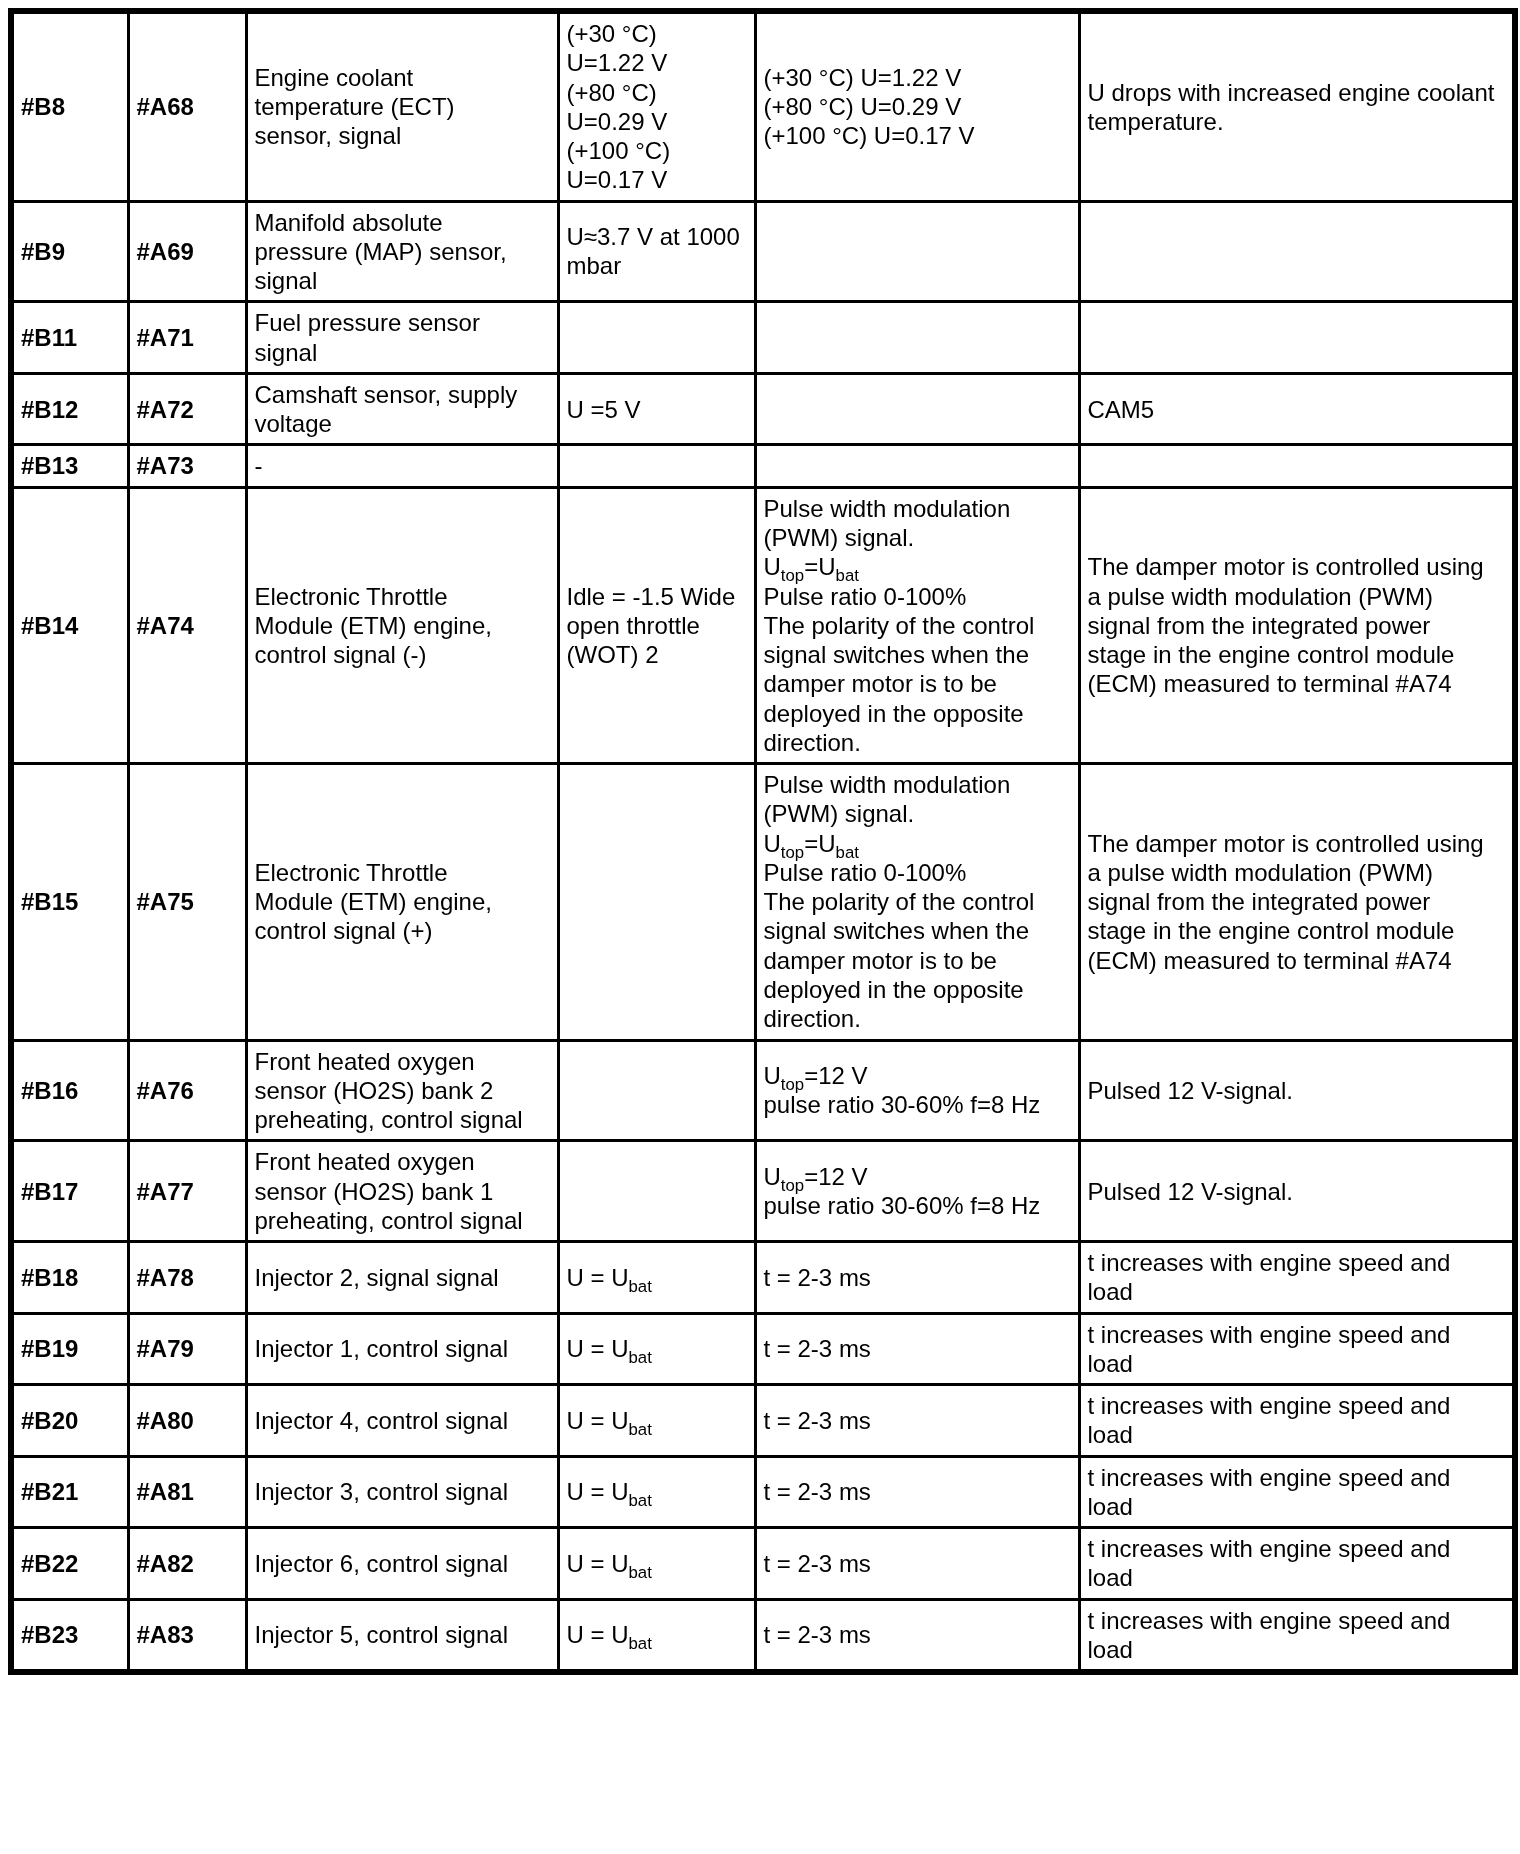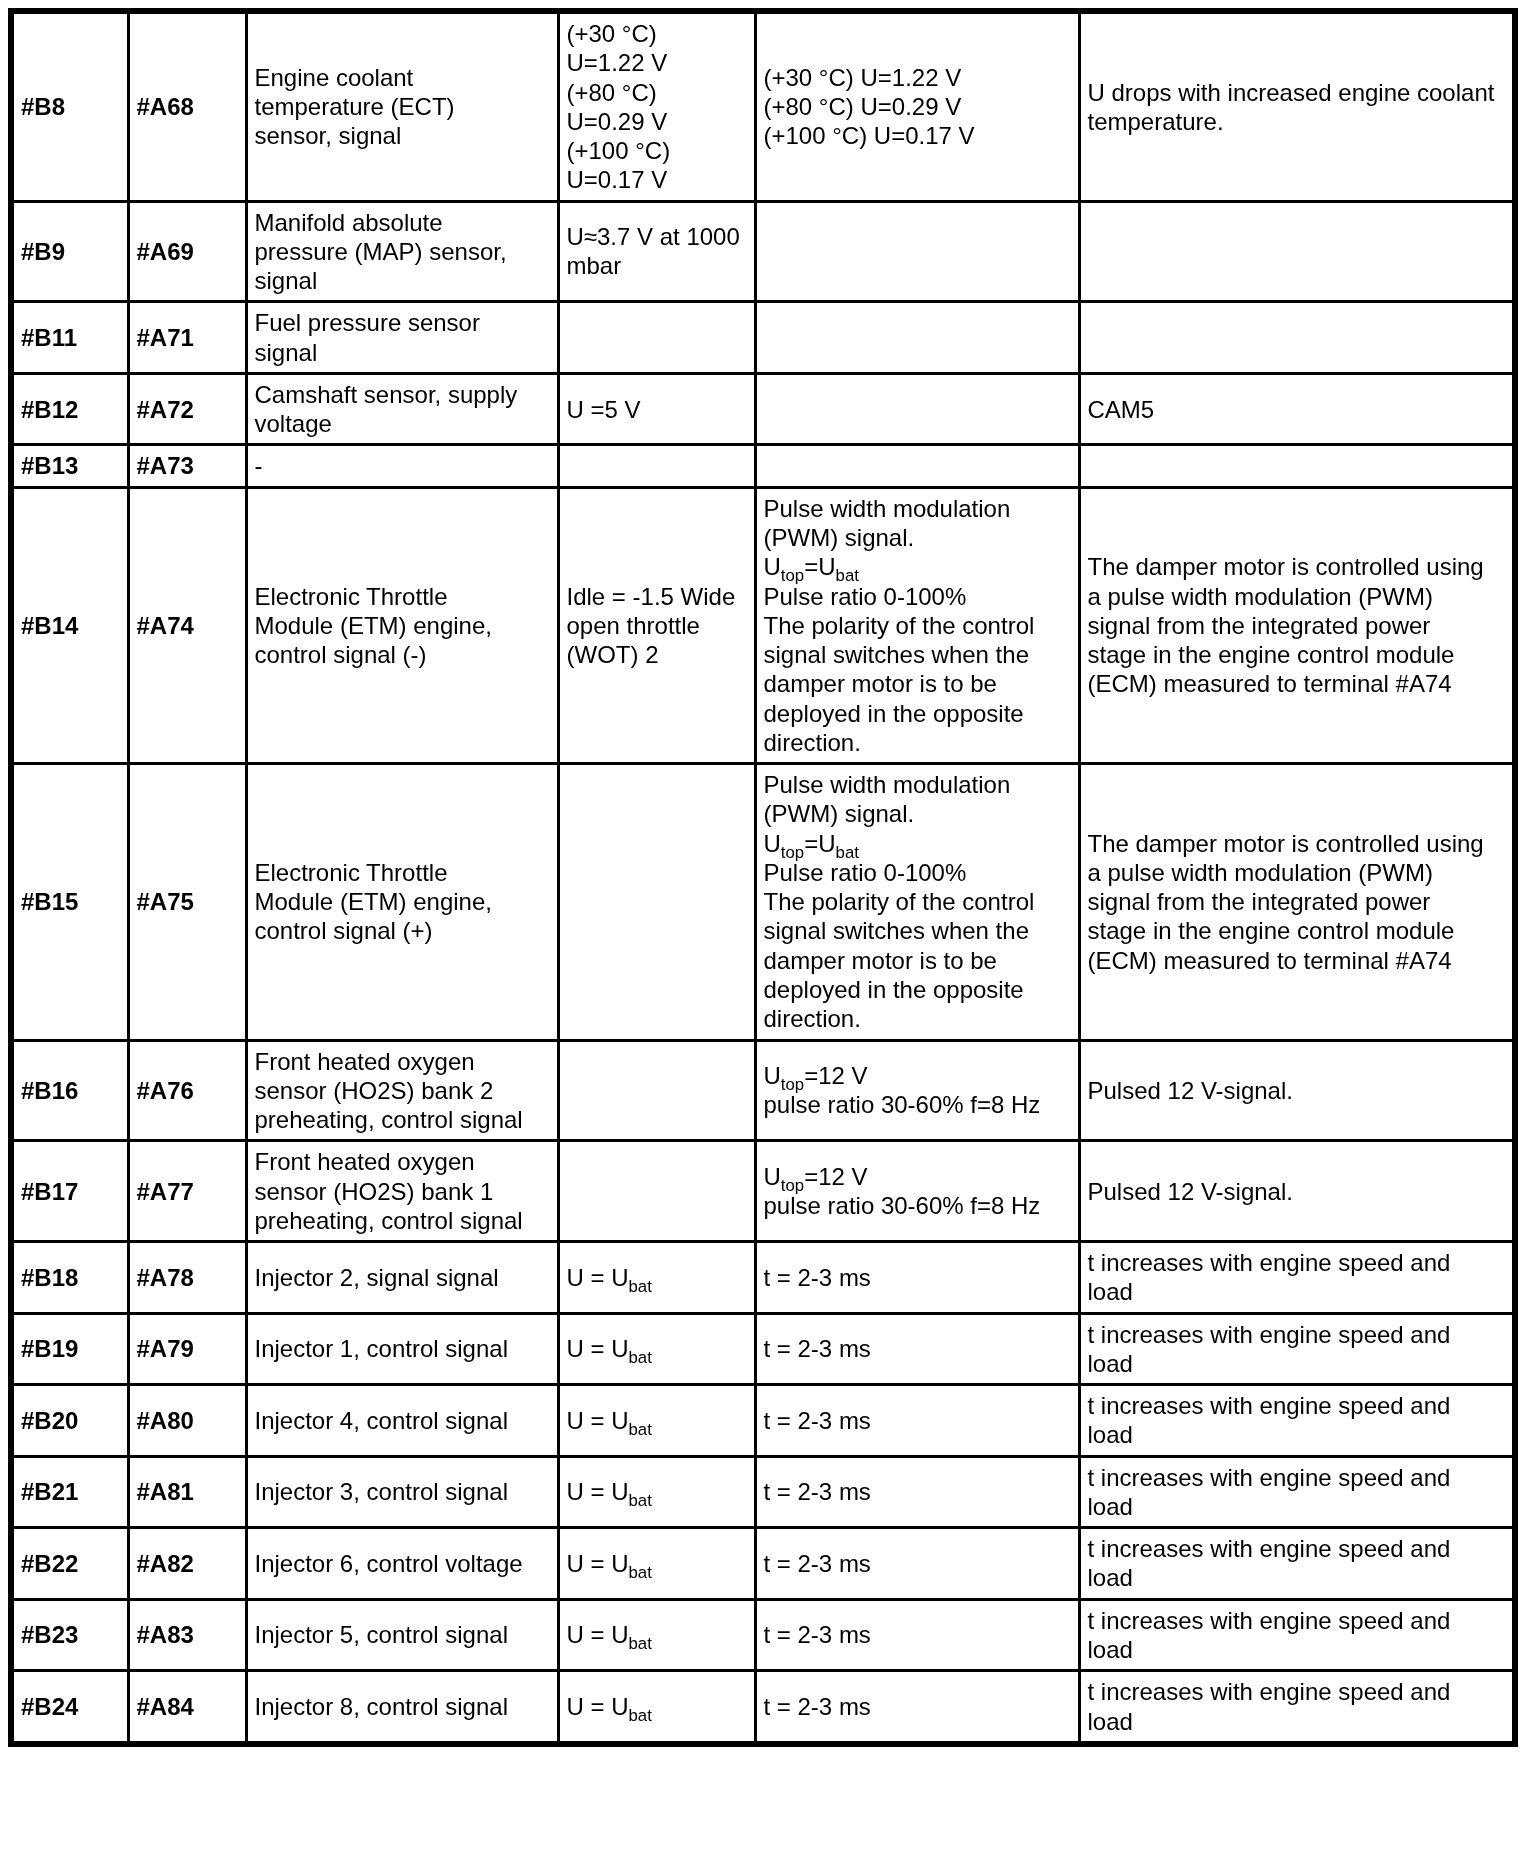--- a/index.html
+++ b/index.html
@@ -147,36 +147,28 @@
           <td class="col-pin_b">#B21</td>
           <td class="col-pin_a">#A81</td>
           <td class="col-description">Injector 3, control signal</td>
           <td class="col-value1">U = U<sub>bat</sub></td>
           <td class="col-value2">t = 2-3 ms</td>
           <td class="col-note">t increases with engine speed and<br>load</td>
         </tr>
         <tr>
           <td class="col-pin_b">#B22</td>
           <td class="col-pin_a">#A82</td>
-          <td class="col-description">Injector 6, control voltage</td>
+          <td class="col-description">Injector 6, control signal</td>
           <td class="col-value1">U = U<sub>bat</sub></td>
           <td class="col-value2">t = 2-3 ms</td>
           <td class="col-note">t increases with engine speed and<br>load</td>
         </tr>
         <tr>
           <td class="col-pin_b">#B23</td>
           <td class="col-pin_a">#A83</td>
           <td class="col-description">Injector 5, control signal</td>
           <td class="col-value1">U = U<sub>bat</sub></td>
           <td class="col-value2">t = 2-3 ms</td>
           <td class="col-note">t increases with engine speed and<br>load</td>
         </tr>
-        <tr>
-          <td class="col-pin_b">#B24</td>
-          <td class="col-pin_a">#A84</td>
-          <td class="col-description">Injector 8, control signal</td>
-          <td class="col-value1">U = U<sub>bat</sub></td>
-          <td class="col-value2">t = 2-3 ms</td>
-          <td class="col-note">t increases with engine speed and<br>load</td>
-        </tr>
       </tbody>
   </table>
 </div>
 
 </body></html>

